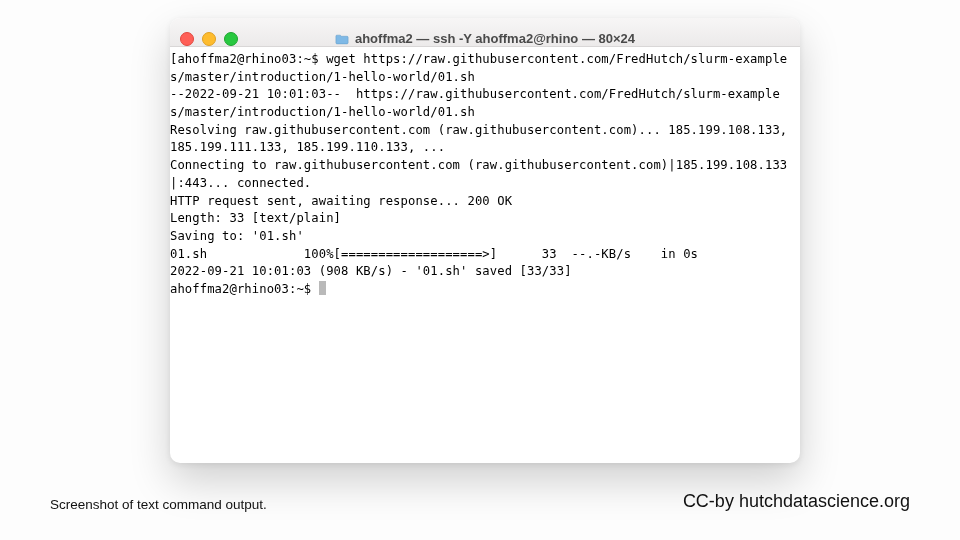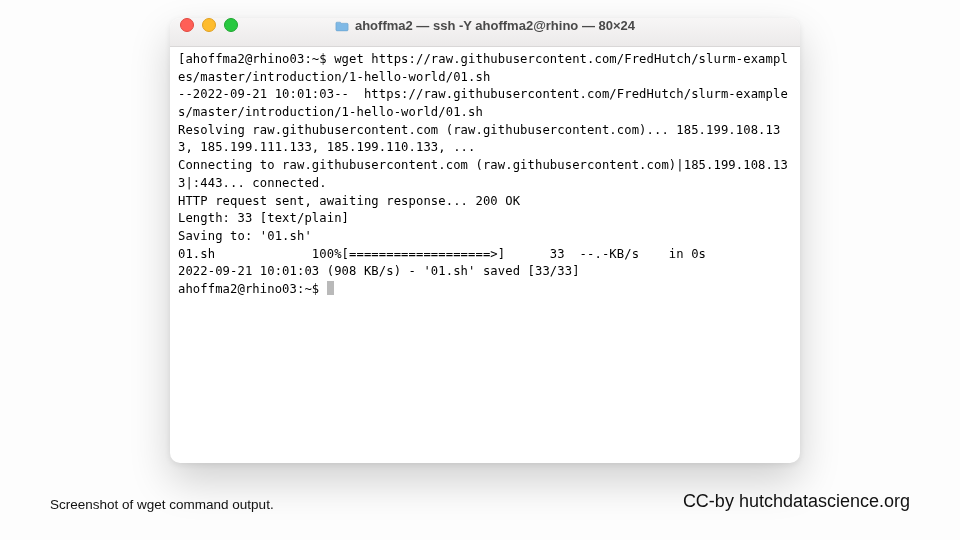--- a/index.html
+++ b/index.html
@@ -27,21 +27,21 @@
     box-shadow: 0 18px 40px rgba(0,0,0,0.18), 0 2px 6px rgba(0,0,0,0.08);
     overflow: hidden;
     display: flex;
     flex-direction: column;
   }
   .titlebar {
     height: 28px;
     background: linear-gradient(#f7f6f6, #eceaea);
     border-bottom: 1px solid #d9d7d7;
     display: flex;
-    align-items: flex-start;
+    align-items: flex-end;
     position: relative;
     flex: 0 0 auto;
   }
   .traffic {
     display: flex;
     gap: 8px;
     margin-left: 10px;
   }
   .traffic .dot {
     width: 12px;
@@ -64,21 +64,21 @@
     justify-content: center;
     gap: 6px;
   }
   .folder-icon {
     width: 14px;
     height: 11px;
     display: inline-block;
   }
   .terminal-body {
     flex: 1 1 auto;
-    padding: 4px 8px 8px 8px;
+    padding: 4px 8px 8px 0;
     font-family: "Menlo", "Monaco", "Consolas", monospace;
     font-size: 12.2px;
     line-height: 1.45;
     color: #000;
     white-space: pre-wrap;
     word-break: break-all;
     letter-spacing: 0.1px;
   }
   .term-line { display: block; }
   .cursor {
@@ -123,16 +123,16 @@
           </svg>
         </span>
         <span>ahoffma2 — ssh -Y ahoffma2@rhino — 80×24</span>
       </div>
     </div>
 
     <div class="terminal-body"><span class="term-line">[ahoffma2@rhino03:~$ wget https://raw.githubusercontent.com/FredHutch/slurm-examples/master/introduction/1-hello-world/01.sh</span><span class="term-line">--2022-09-21 10:01:03--  https://raw.githubusercontent.com/FredHutch/slurm-examples/master/introduction/1-hello-world/01.sh</span><span class="term-line">Resolving raw.githubusercontent.com (raw.githubusercontent.com)... 185.199.108.133, 185.199.111.133, 185.199.110.133, ...</span><span class="term-line">Connecting to raw.githubusercontent.com (raw.githubusercontent.com)|185.199.108.133|:443... connected.</span><span class="term-line">HTTP request sent, awaiting response... 200 OK</span><span class="term-line">Length: 33 [text/plain]</span><span class="term-line">Saving to: '01.sh'</span><span class="term-line"></span><span class="term-line">01.sh             100%[===================&gt;]      33  --.-KB/s    in 0s</span><span class="term-line"></span><span class="term-line">2022-09-21 10:01:03 (908 KB/s) - '01.sh' saved [33/33]</span><span class="term-line"></span><span>ahoffma2@rhino03:~$ </span><span class="cursor"></span></div>
 
   </div>
 
-  <div class="caption-left">Screenshot of wget command output.</div>
+  <div class="caption-left">Screenshot of text command output.</div>
   <div class="caption-right">CC-by hutchdatascience.org</div>
 
 </div>
 
 </body></html>

